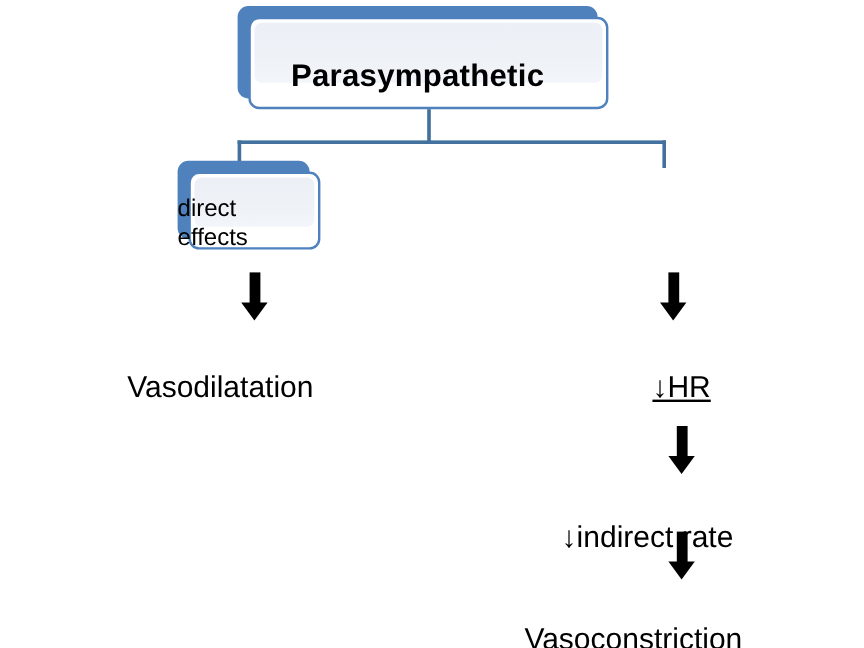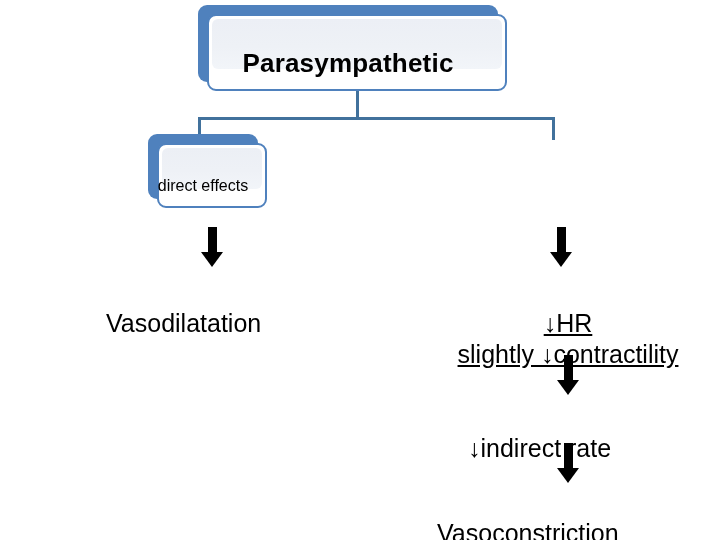--- a/index.html
+++ b/index.html
@@ -86,21 +86,21 @@
     width: 110px;
     height: 65px;
   }
   #node-indirect {
     left: 493px;
     top: 134px;
     width: 124px;
     height: 65px;
   }
   .node.small .label {
-    font-size: 16px;
+    font-size: 20px;
     font-weight: normal;
   }
 
   
   .conn {
     position: absolute;
     background: #41719c;
   }
   #conn-stem   { left: 356px; top: 91px;  width: 3px;   height: 28px; }
   #conn-bar    { left: 198px; top: 117px; width: 357px; height: 3px; }
@@ -205,20 +205,19 @@
 
   <div id="arrow-vasoconstriction" class="arrow">
     <div class="shaft"></div>
     <div class="head"></div>
   </div>
 
   <div id="txt-vasodilatation" class="outcome">Vasodilatation</div>
 
   <div id="txt-hr-block" class="outcome">
     <span class="line1">↓HR</span>
-    <span class="line2">slightly ↓contractility</span>
   </div>
 
   <div id="txt-metabolic" class="outcome">↓indirect rate</div>
 
   <div id="txt-vasoconstriction" class="outcome">Vasoconstriction</div>
 
 </div>
 
 </body></html>

